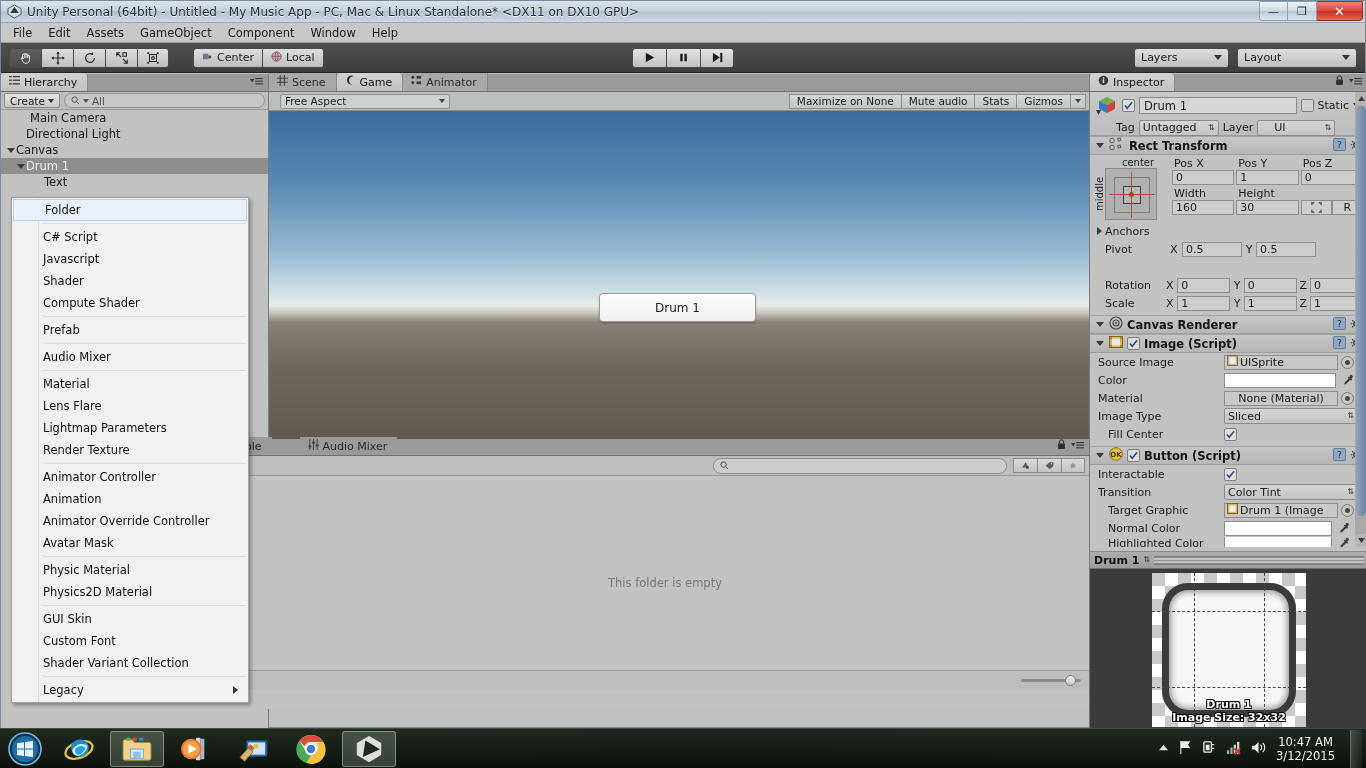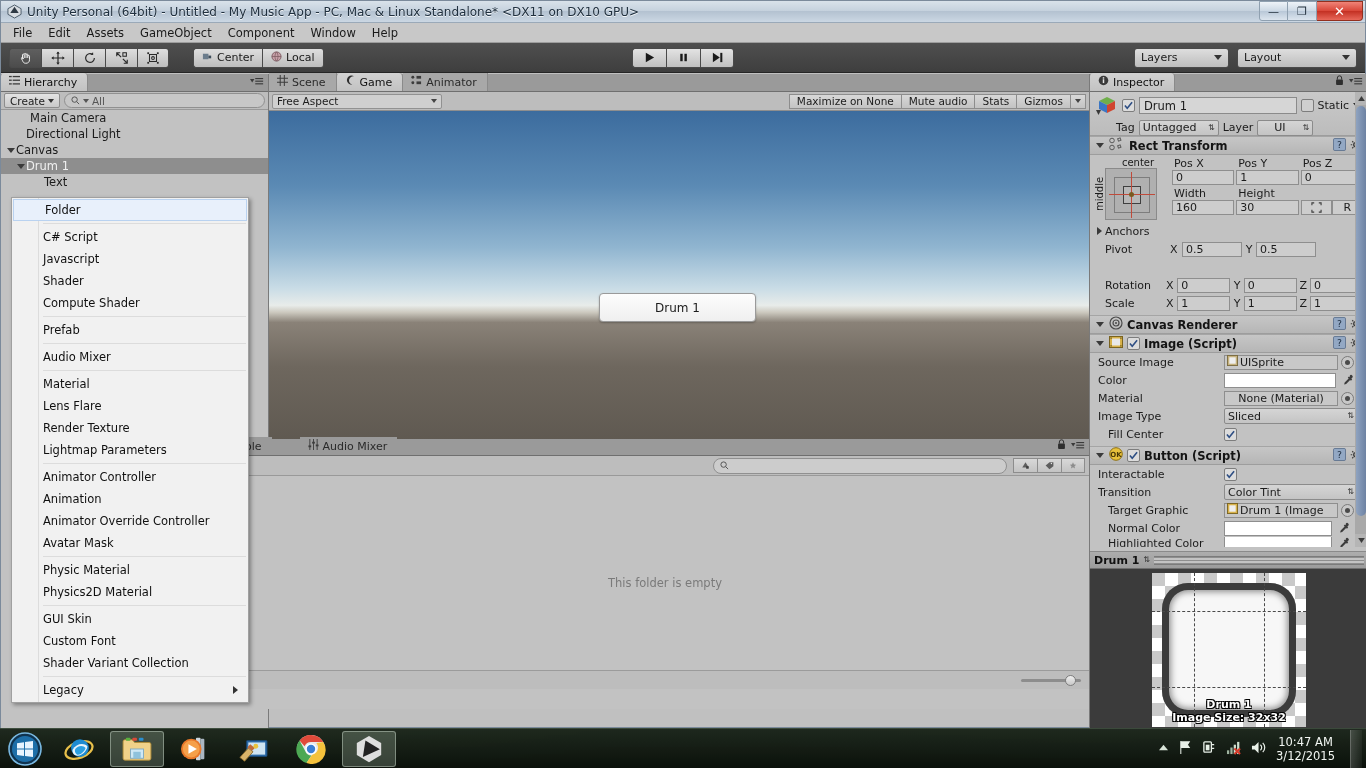--- a/index.html
+++ b/index.html
@@ -223,21 +223,21 @@
     background: #5a5a5a;
   }
   #gameview-toolbar {
     height: 19px; background: #bdbdbd; border-bottom: 1px solid #8e8e8e;
     display: flex; align-items: center; padding: 0 3px;
   }
   .aspect-dd {
     width: 170px; height: 15px; background: #cfcfcf;
     border: 1px solid #919191; border-radius: 2px;
     display: flex; align-items: center; justify-content: space-between;
-    padding: 0 4px; font-size: 10.5px; color: #1b1b1b;
+    padding: 0 4px; font-size: 10.5px; color: #1b1b1b; margin-left: 8px;
   }
   .gv-right { margin-left: auto; display: flex; }
   .gv-btn {
     height: 15px; padding: 0 7px; font-size: 10.5px; color: #1b1b1b;
     background: linear-gradient(to bottom, #d8d8d8, #c3c3c3);
     border: 1px solid #8d8d8d; border-right: none;
     display: flex; align-items: center;
   }
   .gv-btn:last-child { border-right: 1px solid #8d8d8d; }
   #game-canvas {
@@ -661,24 +661,24 @@
       </div>
       <div class="ctx-sep"></div>
 
       <div class="ctx-item">
         <span>Material</span>
       </div>
       <div class="ctx-item">
         <span>Lens Flare</span>
       </div>
       <div class="ctx-item">
+        <span>Lightmap Parameters</span>
+      </div>
+      <div class="ctx-item">
         <span>Render Texture</span>
-      </div>
-      <div class="ctx-item">
-        <span>Lightmap Parameters</span>
       </div>
       <div class="ctx-sep"></div>
 
       <div class="ctx-item">
         <span>Animator Controller</span>
       </div>
       <div class="ctx-item">
         <span>Animation</span>
       </div>
       <div class="ctx-item">
@@ -898,21 +898,21 @@
             <span class="static-lbl">Static</span>
             <span class="caret" style="border-top-color:#2e2e2e;"></span>
           </div>
           <div class="insp-row2">
             <span class="lbl" style="margin-left:20px;">Tag</span>
             <span class="dd" style="width:80px;">
               <span>Untagged</span>
               <span class="updown">⇅</span>
             </span>
             <span class="lbl">Layer</span>
-            <span class="dd" style="width:56px;padding-left:16px;">
+            <span class="dd" style="width:78px;padding-left:16px;">
               <span>UI</span>
               <span class="updown">⇅</span>
             </span>
           </div>
         </div>
 
         <div class="comp-header">
           <span class="tri">
               <i class="tri-down"></i>
             </span>

